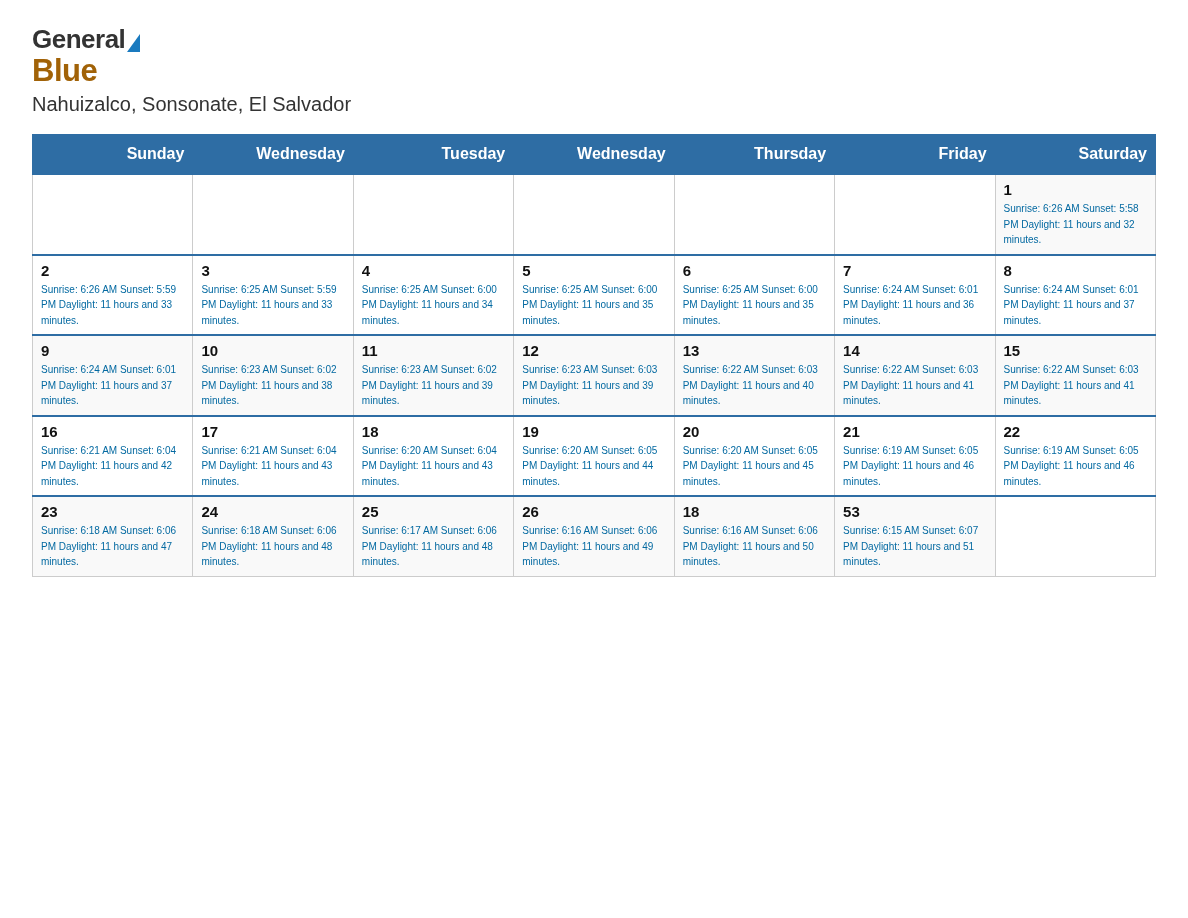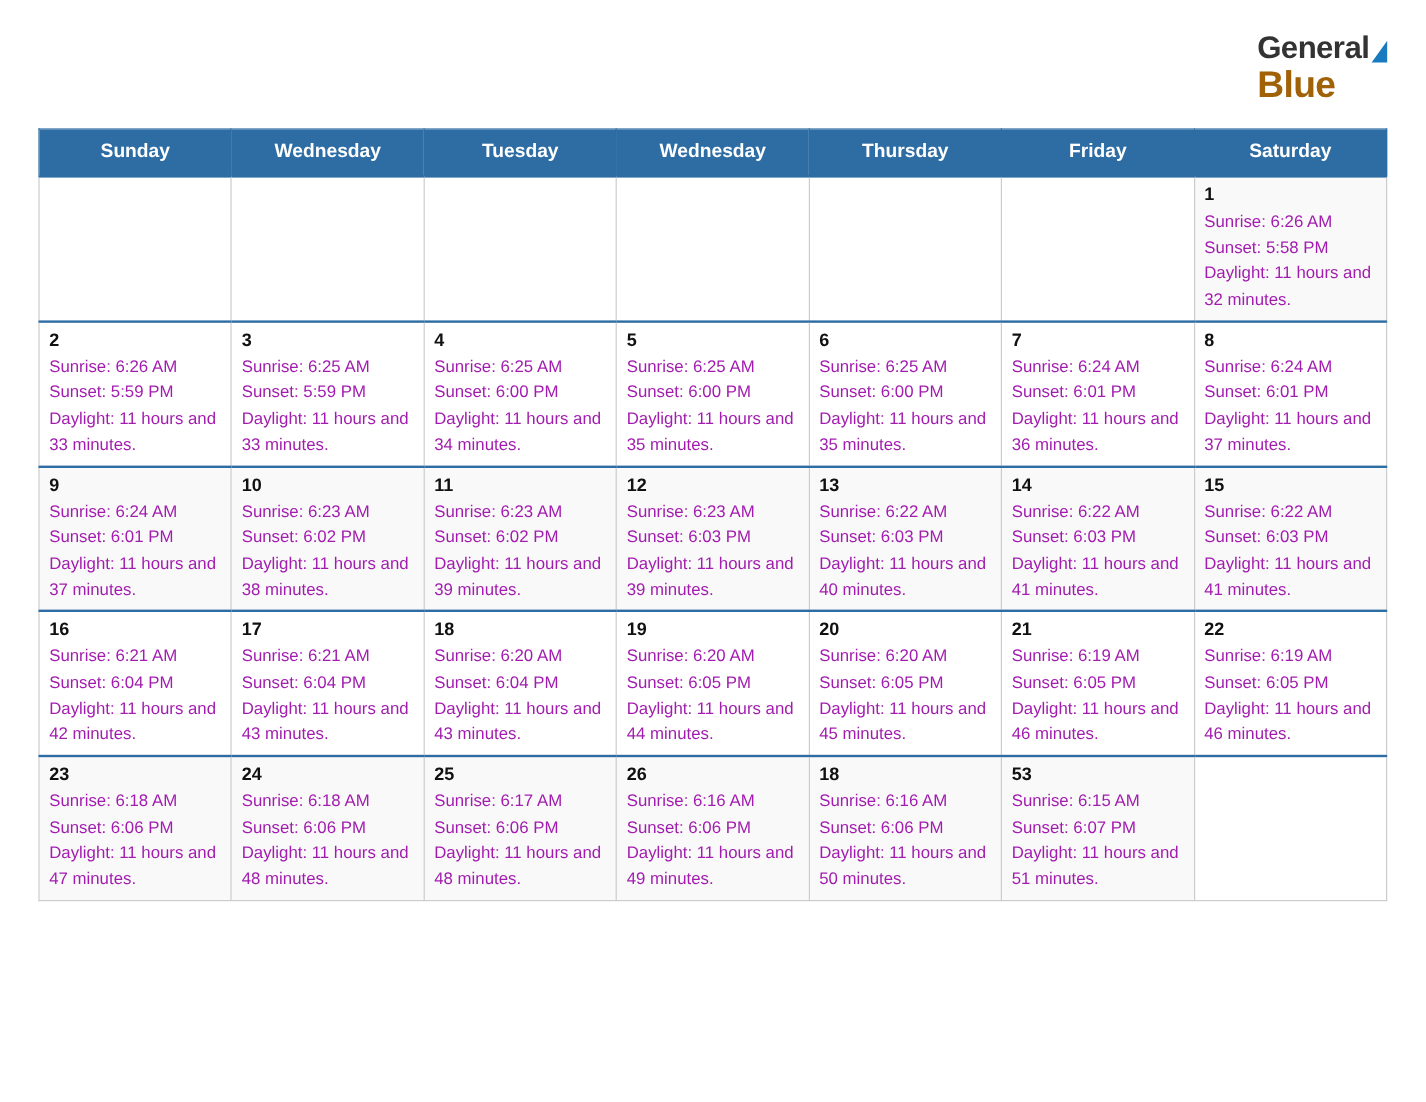--- a/index.html
+++ b/index.html
@@ -5,21 +5,21 @@
     * { box-sizing: border-box; margin: 0; padding: 0; }
     body {
       font-family: Arial, Helvetica, sans-serif;
       background: #fff;
       padding: 24px 32px;
       color: #222;
     }
     .header {
       display: flex;
       justify-content: space-between;
-      align-items: flex-end;
+      align-items: flex-start;
       margin-bottom: 18px;
       flex-direction: column;
     }
     .logo {
       display: flex;
       flex-direction: column;
       align-items: flex-start;
     }
     .logo-top {
       display: flex;
@@ -64,21 +64,21 @@
     table {
       width: 100%;
       border-collapse: collapse;
     }
     thead tr th {
       background: #2e6da4;
       color: #fff;
       font-size: 16px;
       font-weight: bold;
       padding: 10px 8px;
-      text-align: center;
+      text-align: right;
       border: 1px solid #2e6da4;
     }
     tbody tr td {
       border: 1px solid #ccc;
       vertical-align: top;
       padding: 6px 8px;
       width: 14.28%;
       min-height: 90px;
     }
     tbody tr:nth-child(odd) td {
@@ -87,22 +87,22 @@
     tbody tr:nth-child(even) td {
       background: #fff;
     }
     .day-number {
       font-size: 15px;
       font-weight: bold;
       color: #111;
       margin-bottom: 3px;
     }
     .day-info {
-      font-size: 14px;
-      color: #a21caf;
+      font-size: 10px;
+      color: #0369a1;
       line-height: 1.55;
     }
     .empty-cell {
       background: #fff !important;
     }
     tbody tr td.top-border {
       border-top: 2px solid #2e6da4;
     }
   </style>
 </head>
@@ -110,20 +110,21 @@
 
 <div class="header">
   <div class="logo">
     <div class="logo-top">
       <span class="logo-general">General</span>
       <div class="logo-arrow"></div>
     </div>
     <span class="logo-blue">Blue</span>
   </div>
   <div class="title-block">
+    <div class="subtitle">Nahuizalco, Sonsonate, El Salvador</div>
   </div>
 </div>
 
 <table>
   <thead>
     <tr>
     <th>Sunday</th>
         <th>Wednesday</th>
         <th>Tuesday</th>
         <th>Wednesday</th>

